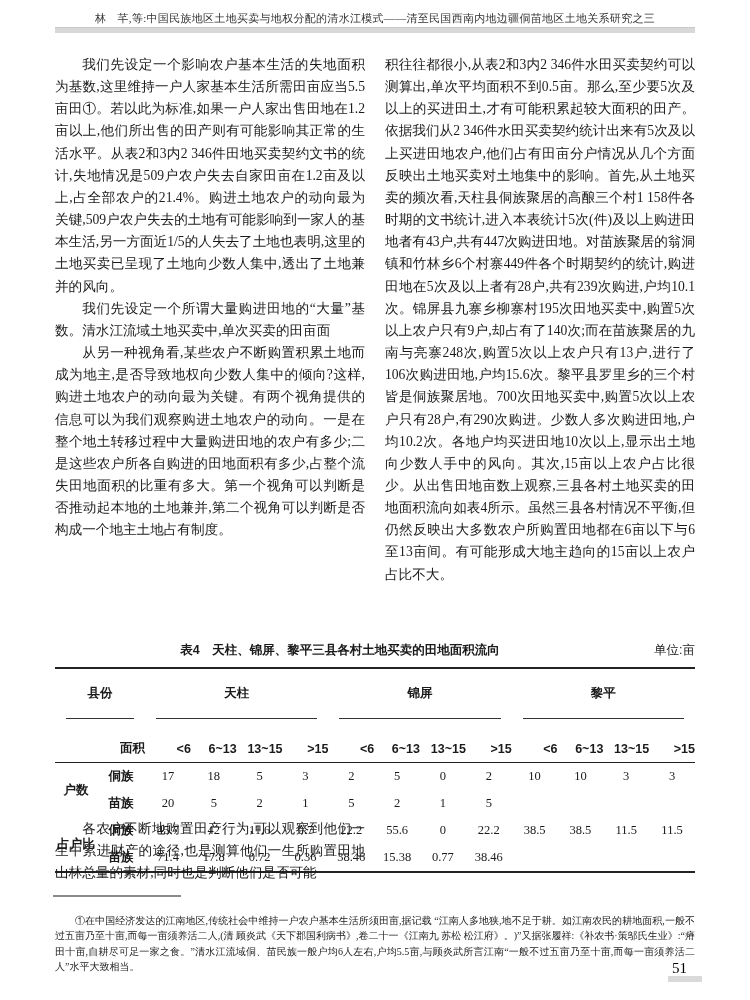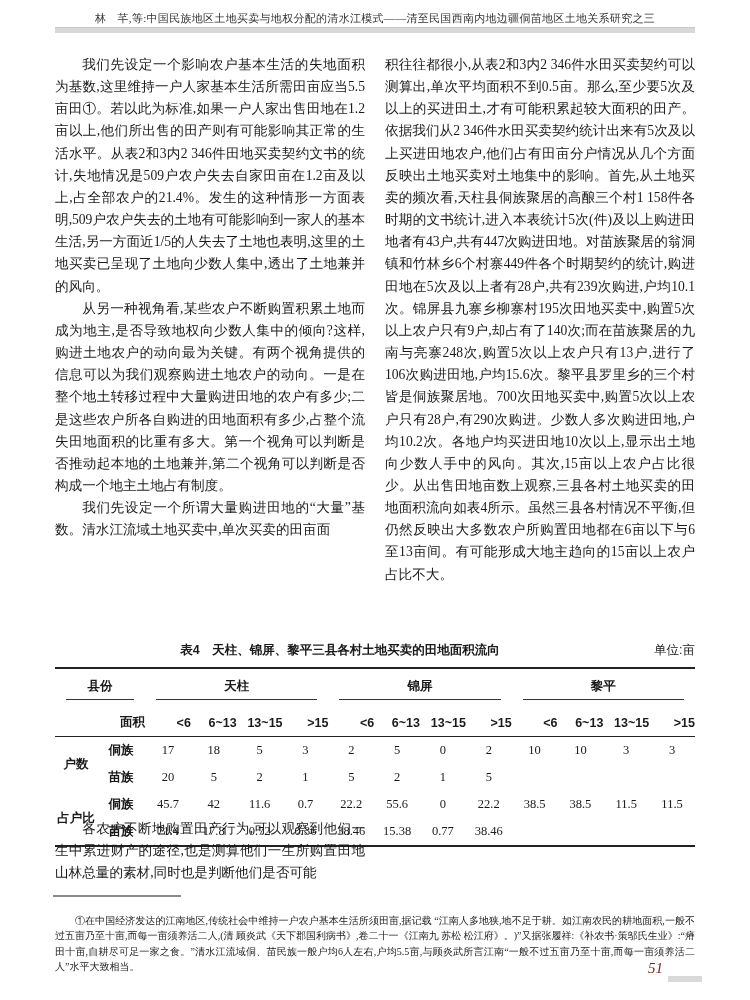--- a/index.html
+++ b/index.html
@@ -56,55 +56,55 @@
   }
   table.t4 td{
     text-align:center;vertical-align:middle;height:27px;padding:0;
   }
   table.t4 .ethnic,table.t4 .grouplabel{
     font-family:"Liberation Sans","DejaVu Sans",sans-serif;font-weight:bold;
   }
   table.t4 .grouplabel{line-height:15px;}
   .spanner{
     display:block;border-bottom:1px solid #333;
-    padding-bottom:4px;margin:9px 11px;text-align:center;
+    padding-bottom:16px;margin:16px 11px;text-align:center;
   }
   tr.binrow th{border-bottom:1.5px solid #222;text-align:right;}
   
   .fnsep{
     position:absolute;top:895px;left:53px;width:128px;height:0;
     border-top:2px solid #8a8a8a;
   }
   .footnote{
     position:absolute;top:913px;left:55px;width:640px;
     font-size:10px;line-height:15.4px;text-align:justify;color:#222;
   }
   .footnote p{margin:0;text-indent:2em;}
   .pageno{
-    position:absolute;top:960px;left:648px;
-    font-style:italic;font-size:15px;color:#7f1d1d;
+    position:absolute;top:960px;left:672px;
+    font-size:15px;color:#000000;
   }
   .pagenobar{
     position:absolute;top:976px;left:668px;width:34px;height:6px;
     background:#d9d9d9;
   }
 </style>
 </head>
 <body>
 
 <div class="page">
 
   <div class="runhead">林　芊,等:中国民族地区土地买卖与地权分配的清水江模式——清至民国西南内地边疆侗苗地区土地关系研究之三</div>
   <div class="headbar"></div>
 
   <div class="cols top">
     <div class="col">
-      <p class="ind">我们先设定一个影响农户基本生活的失地面积为基数,这里维持一户人家基本生活所需田亩应当5.5亩田①。若以此为标准,如果一户人家出售田地在1.2亩以上,他们所出售的田产则有可能影响其正常的生活水平。从表2和3内2 346件田地买卖契约文书的统计,失地情况是509户农户失去自家田亩在1.2亩及以上,占全部农户的21.4%。发生的这种情形一方面表明,509户农户失去的土地有可能影响到一家人的基本生活,另一方面近1/5的人失去了土地也表明,这里的土地买卖已呈现了土地向少数人集中,透出了土地兼并的风向。</p>
+      <p class="ind">我们先设定一个影响农户基本生活的失地面积为基数,这里维持一户人家基本生活所需田亩应当5.5亩田①。若以此为标准,如果一户人家出售田地在1.2亩以上,他们所出售的田产则有可能影响其正常的生活水平。从表2和3内2 346件田地买卖契约文书的统计,失地情况是509户农户失去自家田亩在1.2亩及以上,占全部农户的21.4%。购进土地农户的动向最为关键,509户农户失去的土地有可能影响到一家人的基本生活,另一方面近1/5的人失去了土地也表明,这里的土地买卖已呈现了土地向少数人集中,透出了土地兼并的风向。</p>
+      <p class="ind">我们先设定一个所谓大量购进田地的“大量”基数。清水江流域土地买卖中,单次买卖的田亩面</p>
       <p class="ind">从另一种视角看,某些农户不断购置积累土地而成为地主,是否导致地权向少数人集中的倾向?这样,购进土地农户的动向最为关键。有两个视角提供的信息可以为我们观察购进土地农户的动向。一是在整个地土转移过程中大量购进田地的农户有多少;二是这些农户所各自购进的田地面积有多少,占整个流失田地面积的比重有多大。第一个视角可以判断是否推动起本地的土地兼并,第二个视角可以判断是否构成一个地主土地占有制度。</p>
-      <p class="ind">我们先设定一个所谓大量购进田地的“大量”基数。清水江流域土地买卖中,单次买卖的田亩面</p>
     </div>
     <div class="col">
       <p>积往往都很小,从表2和3内2 346件水田买卖契约可以测算出,单次平均面积不到0.5亩。那么,至少要5次及以上的买进田土,才有可能积累起较大面积的田产。依据我们从2 346件水田买卖契约统计出来有5次及以上买进田地农户,他们占有田亩分户情况从几个方面反映出土地买卖对土地集中的影响。首先,从土地买卖的频次看,天柱县侗族聚居的高酿三个村1 158件各时期的文书统计,进入本表统计5次(件)及以上购进田地者有43户,共有447次购进田地。对苗族聚居的翁洞镇和竹林乡6个村寨449件各个时期契约的统计,购进田地在5次及以上者有28户,共有239次购进,户均10.1次。锦屏县九寨乡柳寨村195次田地买卖中,购置5次以上农户只有9户,却占有了140次;而在苗族聚居的九南与亮寨248次,购置5次以上农户只有13户,进行了106次购进田地,户均15.6次。黎平县罗里乡的三个村皆是侗族聚居地。700次田地买卖中,购置5次以上农户只有28户,有290次购进。少数人多次购进田地,户均10.2次。各地户均买进田地10次以上,显示出土地向少数人手中的风向。其次,15亩以上农户占比很少。从出售田地亩数上观察,三县各村土地买卖的田地面积流向如表4所示。虽然三县各村情况不平衡,但仍然反映出大多数农户所购置田地都在6亩以下与6至13亩间。有可能形成大地主趋向的15亩以上农户占比不大。</p>
     </div>
   </div>
 
   <div class="tablewrap">
     <div class="tcaption">
       <span class="cap">表4　天柱、锦屏、黎平三县各村土地买卖的田地面积流向</span>
       <span class="unit">单位:亩</span>

